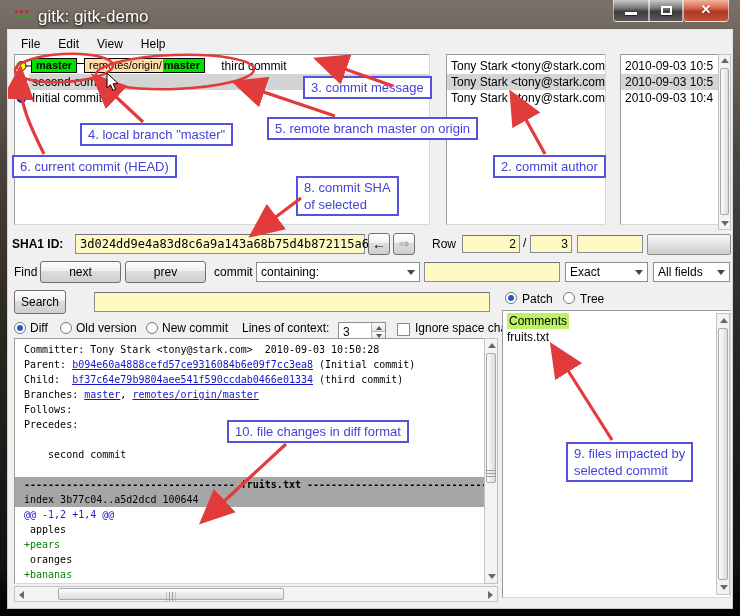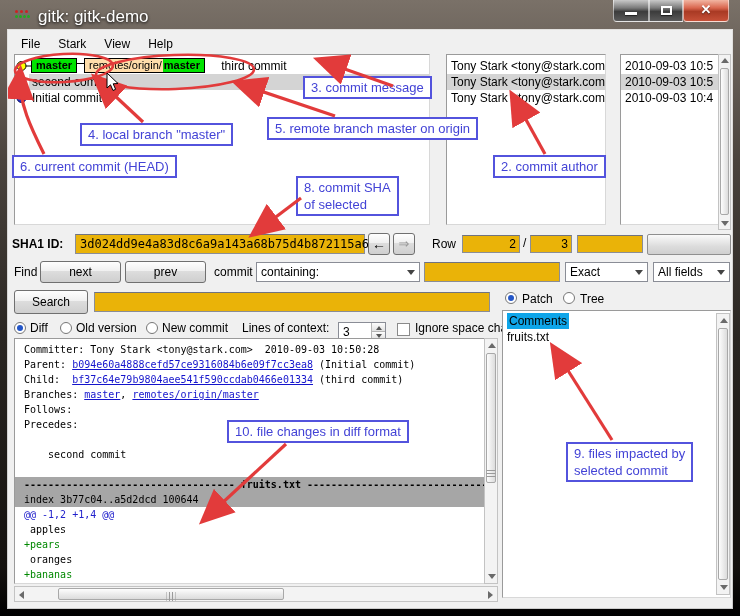--- a/index.html
+++ b/index.html
@@ -39,21 +39,21 @@
   .tri-up    { width:0; height:0; border:4px solid transparent; border-bottom:5px solid #6a6a6a; margin-top:-4px; }
   .tri-down  { width:0; height:0; border:4px solid transparent; border-top:5px solid #6a6a6a; margin-bottom:-4px; }
   .tri-left  { width:0; height:0; border:4px solid transparent; border-right:5px solid #6a6a6a; margin-left:-4px; }
   .tri-right { width:0; height:0; border:4px solid transparent; border-left:5px solid #6a6a6a; margin-right:-4px; }
   .sbthumb { position:absolute; background:linear-gradient(90deg,#fdfdfd,#dcdcdc); border:1px solid #a8a8a8; border-radius:2px; }
   .sbthumb.h { background:linear-gradient(#fdfdfd,#dcdcdc); }
   .grip { position:absolute; left:50%; top:3px; width:9px; height:9px; transform:translateX(-50%);
           background:repeating-linear-gradient(90deg,#9a9a9a 0 1px,transparent 1px 3px); }
   
   .lbl { position:absolute; line-height:22px; }
-  .entry { position:absolute; background:#eab308; border:1px solid #8a8d96; border-top-color:#707380; }
+  .entry { position:absolute; background:#fef9c3; border:1px solid #8a8d96; border-top-color:#707380; }
   .btn { position:absolute; border:1px solid #707070; border-radius:3px; text-align:center;
          background:linear-gradient(#fefefe,#f0f0f0 45%,#dddddd 46%,#cfcfcf); line-height:20px; }
   .combo { position:absolute; background:#fff; border:1px solid #8a8d96; line-height:18px; padding-left:4px; }
   .combo .arr { position:absolute; right:4px; top:7px; width:0; height:0; border:4px solid transparent; border-top:5px solid #444; }
   .radio { position:absolute; width:12px; height:12px; border:1px solid #777; border-radius:50%; background:#fff; }
   .radio.on::after { content:""; position:absolute; left:2px; top:2px; width:6px; height:6px; border-radius:50%; background:#2456c8; }
   .checkbox { position:absolute; width:13px; height:13px; border:1px solid #8a8a8a; background:#fff; }
   .spin { position:absolute; background:#fff; border:1px solid #8a8d96; }
   .spin .num { position:absolute; left:4px; top:1px; line-height:16px; }
   .spin .sup, .spin .sdn { position:absolute; right:0; width:14px; height:9px; border-left:1px solid #b5b5b5;
@@ -68,21 +68,21 @@
   .dline { position:relative; height:15px; line-height:15px; font-size:10px; white-space:pre; padding-left:9px; overflow:hidden; }
   .dline .lnk { color:#1414cc; text-decoration:underline; }
   .dline.band { background:#a6a6a6; }
   .dline.hunk { color:#2222cc; }
   .dline.add { color:#008800; }
   
   .ann { position:absolute; background:#fff; border:2px solid #5353dd; color:#4343d6; font-size:13px;
          line-height:17px; padding:1px 6px; white-space:pre-line; z-index:30; }
   .overlay { position:absolute; left:0; top:0; z-index:40; pointer-events:none; }
   .cursor { position:absolute; z-index:50; pointer-events:none; }
-  .filesel { display:inline-block; background:#0ea5e9; padding:0 2px; }
+  .filesel { display:inline-block; background:#bef264; padding:0 2px; }
 </style>
 </head>
 <body>
 
 <div class="win">
 
   <div class="titlebar">
     <span class="gitk-icon">
       <i style="left:0;top:0;background:#cc2222"></i>
         <i style="left:5px;top:0;background:#cc2222"></i>
@@ -103,21 +103,21 @@
       <span class="wb close" style="width:46px">
           <span class="x">✕</span>
         </span>
     </span>
   </div>
 
   <div class="client">
 
     <div class="menubar">
       <span class="menuitem">File</span>
-      <span class="menuitem">Stark</span>
+      <span class="menuitem">Edit</span>
       <span class="menuitem">View</span>
       <span class="menuitem">Help</span>
     </div>
 
     <div class="pane" style="left:6px;top:24px;width:416px;height:171px">
       <svg width="416" height="171" style="position:absolute;left:0;top:0">
         <line x1="6.5" y1="11" x2="6.5" y2="43" stroke="#00a000" stroke-width="2"></line>
         <line x1="11" y1="11" x2="17" y2="11" stroke="#000" stroke-width="1"></line>
         <circle cx="6.5" cy="11" r="4.5" fill="#ffff00" stroke="#000"></circle>
         <circle cx="6.5" cy="27" r="4.5" fill="#2633cc" stroke="#101060"></circle>
@@ -173,21 +173,21 @@
 
     <span class="lbl" style="left:6px;top:231px">Find</span>
     <div class="btn" style="left:32px;top:231px;width:81px;height:22px">next</div>
     <div class="btn" style="left:117px;top:231px;width:81px;height:22px">prev</div>
     <span class="lbl" style="left:206px;top:231px">commit</span>
     <div class="combo" style="left:248px;top:232px;width:164px;height:20px"><span>containing:</span><span class="arr"></span></div>
     <div class="entry" style="left:416px;top:232px;width:136px;height:20px"></div>
     <div class="combo" style="left:557px;top:232px;width:83px;height:20px"><span>Exact</span><span class="arr"></span></div>
     <div class="combo" style="left:645px;top:232px;width:77px;height:20px"><span>All fields</span><span class="arr"></span></div>
 
-    <div class="btn" style="left:6px;top:260px;width:74px;height:24px;line-height:22px">Search</div>
+    <div class="btn" style="left:6px;top:260px;width:52px;height:24px;line-height:22px">Search</div>
     <div class="entry" style="left:86px;top:262px;width:396px;height:20px"></div>
     <span class="radio on" style="left:497px;top:262px"></span>
     <span class="lbl" style="left:514px;top:258px">Patch</span>
     <span class="radio" style="left:555px;top:262px"></span>
     <span class="lbl" style="left:572px;top:258px">Tree</span>
 
     <span class="radio on" style="left:6px;top:292px"></span>
     <span class="lbl" style="left:22px;top:287px">Diff</span>
     <span class="radio" style="left:52px;top:292px"></span>
     <span class="lbl" style="left:68px;top:287px">Old version</span>

